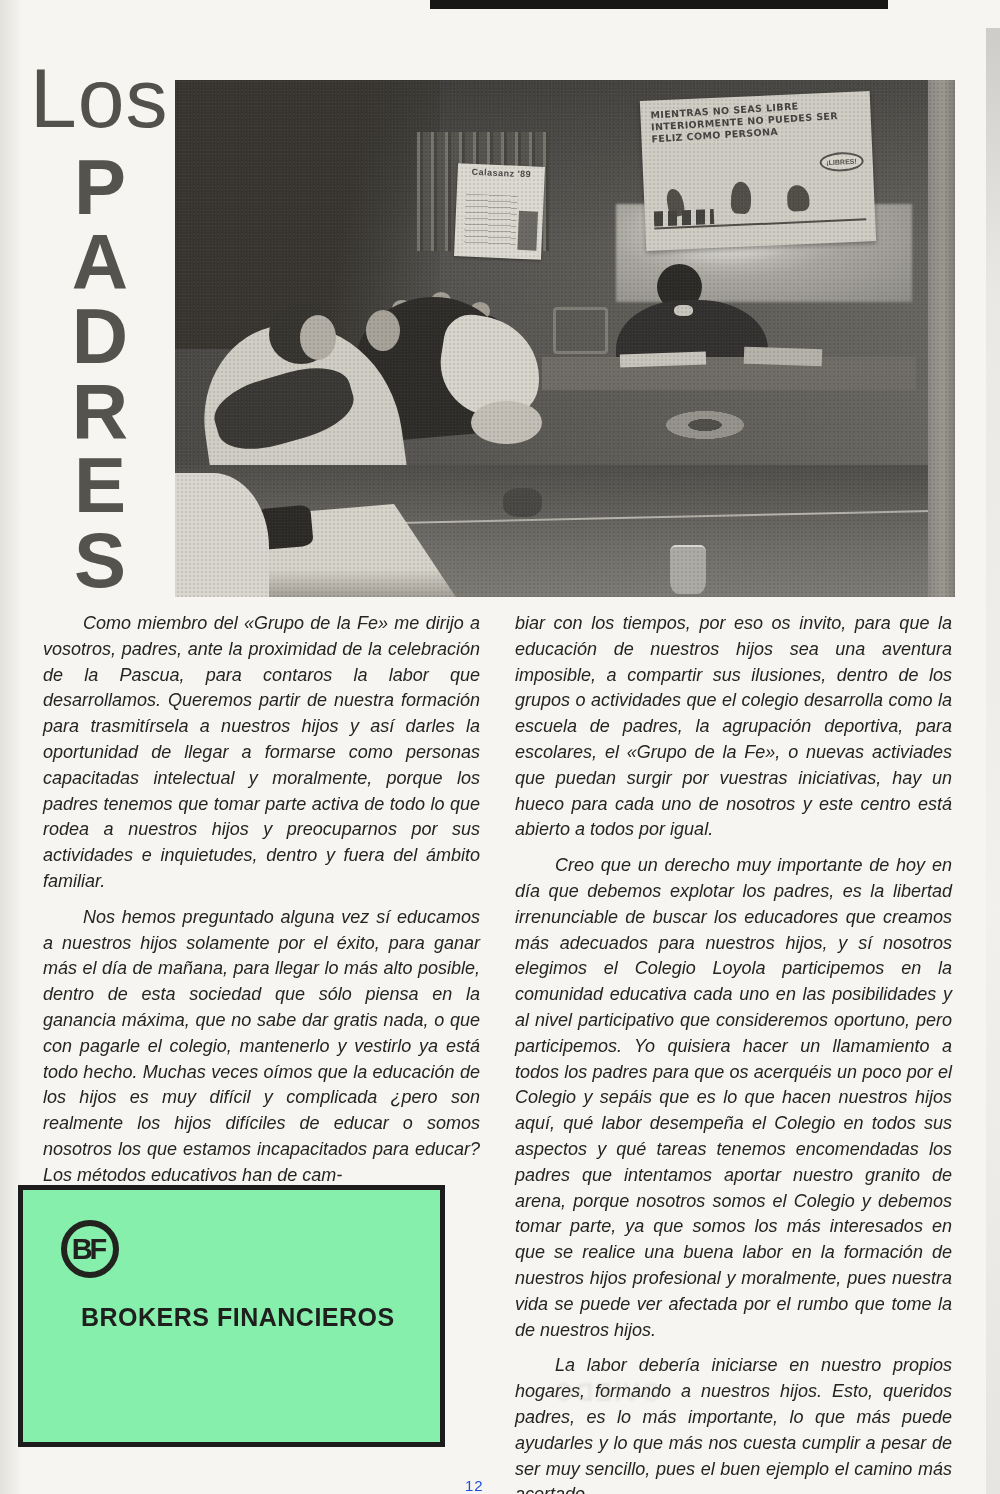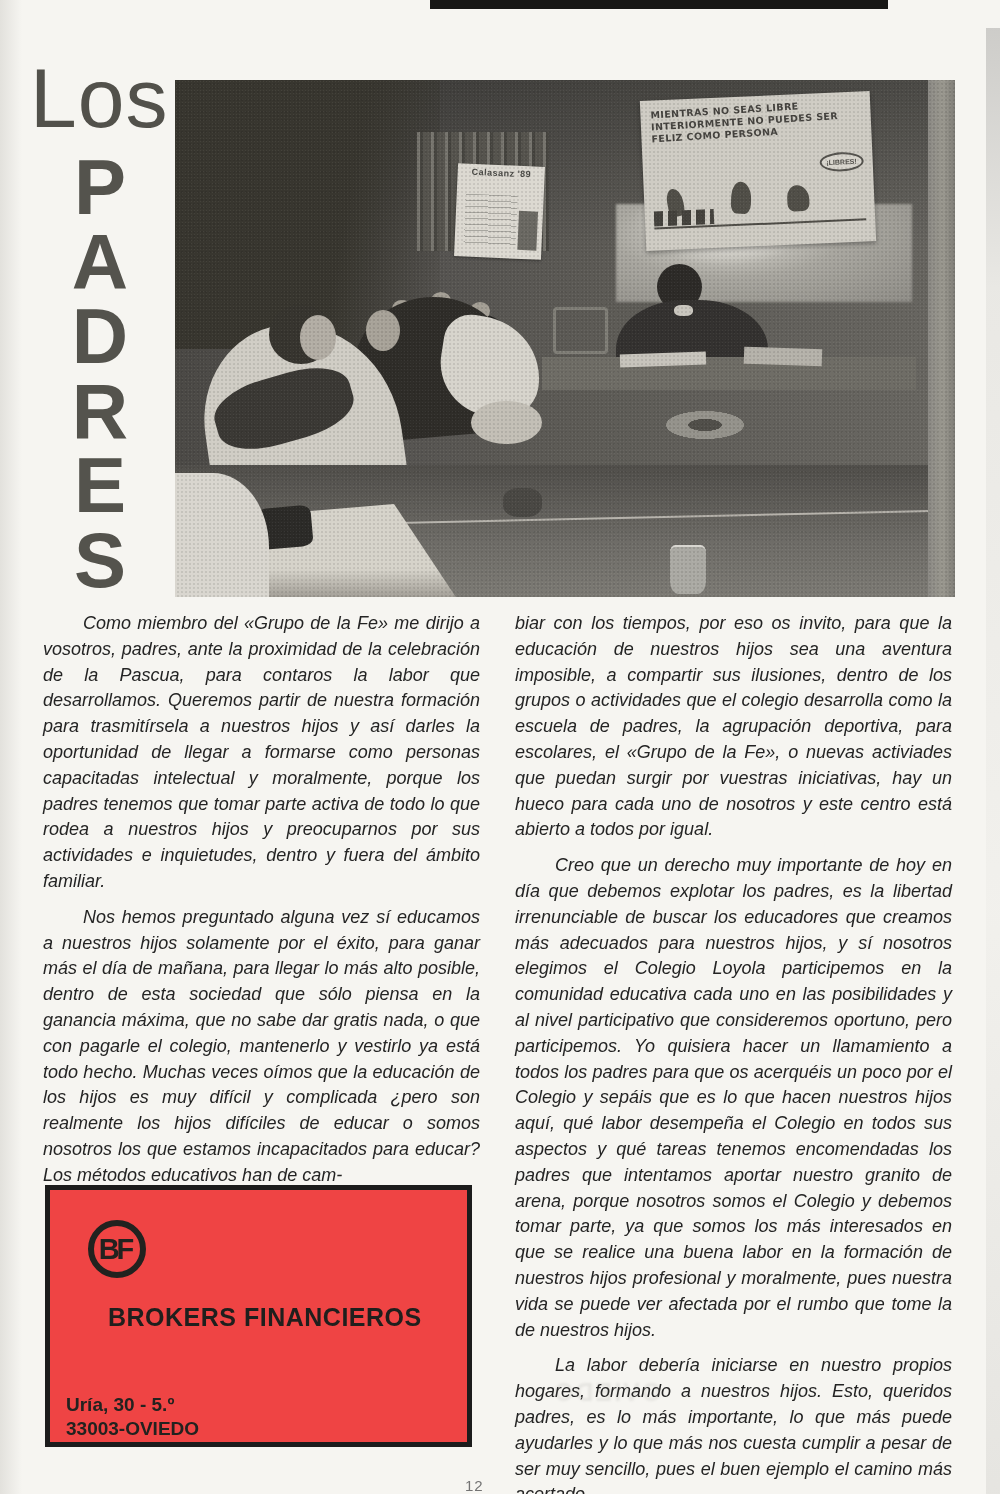--- a/index.html
+++ b/index.html
@@ -13,21 +13,21 @@
     color:#252525;
   }
   
   .top-bar { position:absolute; left:430px; top:0; width:458px; height:9px; background:#171715; }
   .right-strip { position:absolute; right:0; top:28px; width:14px; height:1466px;
     background:linear-gradient(180deg,#c9c8c5,#e8e7e3 18%,#f1f0ec 60%,#e4e3df); opacity:.9; }
   .left-shade { position:absolute; left:0; top:0; width:22px; height:1494px;
     background:linear-gradient(90deg, rgba(190,188,182,.35), rgba(190,188,182,0)); }
   .ghost-text { position:absolute; left:552px; top:1378px; font-size:25px; font-weight:bold;
     letter-spacing:2px; color:#6b6a66; opacity:.11; transform:scaleX(-1); filter:blur(1px); }
-  .page-number { position:absolute; left:465px; top:1477px; font-size:15px; color:#737373; letter-spacing:1px; }
+  .page-number { position:absolute; left:465px; top:1477px; font-size:15px; color:#1d4ed8; letter-spacing:1px; }
 
   
   .title-los { position:absolute; left:30px; top:56px; font-size:84px; font-weight:normal;
     color:#52514b; letter-spacing:1px; line-height:84px; }
   .title-vert { position:absolute; left:58px; top:150px; width:84px; text-align:center;
     font-size:78px; font-weight:bold; color:#54534d; line-height:74.5px; }
   .title-vert span { display:block; }
 
   
   .photo { position:absolute; left:175px; top:80px; width:780px; height:517px; overflow:hidden;
@@ -108,22 +108,22 @@
     background-size:3px 3px, 4px 4px; background-position:0 0, 1px 2px; }
 
   
   .col { position:absolute; width:457px; font-size:18px; line-height:25.8px; text-align:justify; color:#242424; }
   .col p { margin:10px; text-indent:40px;font-style:italic; }
   .col p.no-indent { text-indent:0; }
   .col-left { left:33px; top:601px; }
   .col-right { left:505px; top:601px; }
 
   
-  .ad { position:absolute; left:45px; top:1185px; width:427px; height:262px; border:5px solid #1c1c1c;
-    background:#ef4444; }
+  .ad { position:absolute; left:18px; top:1185px; width:427px; height:262px; border:5px solid #1c1c1c;
+    background:#86efac; }
   .ad > * { position:absolute; }
   .ad-logo { left:38px; top:30px; width:58px; height:58px; border:6px solid #22221f; border-radius:50%;
     display:flex; align-items:center; justify-content:center; font-size:29px; font-weight:bold;
     letter-spacing:-3px; color:#22221f; padding-right:4px; }
   .ad-name { left:20px; top:113px; font-size:25px; font-weight:bold; letter-spacing:.5px; color:#1f1f1d;margin-left:38px; }
   .ad-bottom { left:16px; top:203px; width:384px; display:flex; justify-content:space-between;
     font-weight:bold; font-size:19px; line-height:24px; color:#22221f; }
   .ad-phones { text-align:right; }
 </style>
 </head>
@@ -211,21 +211,17 @@
 <div class="col col-right">
   <p class="no-indent">biar con los tiempos, por eso os invito, para que la educación de nuestros hijos sea una aventura imposible, a compartir sus ilusiones, dentro de los grupos o actividades que el colegio desarrolla como la escuela de padres, la agrupación deportiva, para escolares, el «Grupo de la Fe», o nuevas activiades que puedan surgir por vuestras iniciativas, hay un hueco para cada uno de nosotros y este centro está abierto a todos por igual.</p>
   <p>Creo que un derecho muy importante de hoy en día que debemos explotar los padres, es la libertad irrenunciable de buscar los educadores que creamos más adecuados para nuestros hijos, y sí nosotros elegimos el Colegio Loyola participemos en la comunidad educativa cada uno en las posibilidades y al nivel participativo que consideremos oportuno, pero participemos. Yo quisiera hacer un llamamiento a todos los padres para que os acerquéis un poco por el Colegio y sepáis que es lo que hacen nuestros hijos aquí, qué labor desempeña el Colegio en todos sus aspectos y qué tareas tenemos encomendadas los padres que intentamos aportar nuestro granito de arena, porque nosotros somos el Colegio y debemos tomar parte, ya que somos los más interesados en que se realice una buena labor en la formación de nuestros hijos profesional y moralmente, pues nuestra vida se puede ver afectada por el rumbo que tome la de nuestros hijos.</p>
   <p>La labor debería iniciarse en nuestro propios hogares, formando a nuestros hijos. Esto, queridos padres, es lo más importante, lo que más puede ayudarles y lo que más nos cuesta cumplir a pesar de ser muy sencillo, pues el buen ejemplo el camino más acertado.</p>
 </div>
 
 <div class="ad">
   <div class="ad-logo">BF</div>
   <div class="ad-name">BROKERS FINANCIEROS</div>
   <div class="ad-bottom">
-    <div class="ad-address">
-      <div>Uría, 30 - 5.º</div>
-      <div>33003-OVIEDO</div>
-    </div>
   </div>
 </div>
 
 <div class="ghost-text">OVIEDO</div>
 <div class="page-number">12</div>
 
 </body></html>

